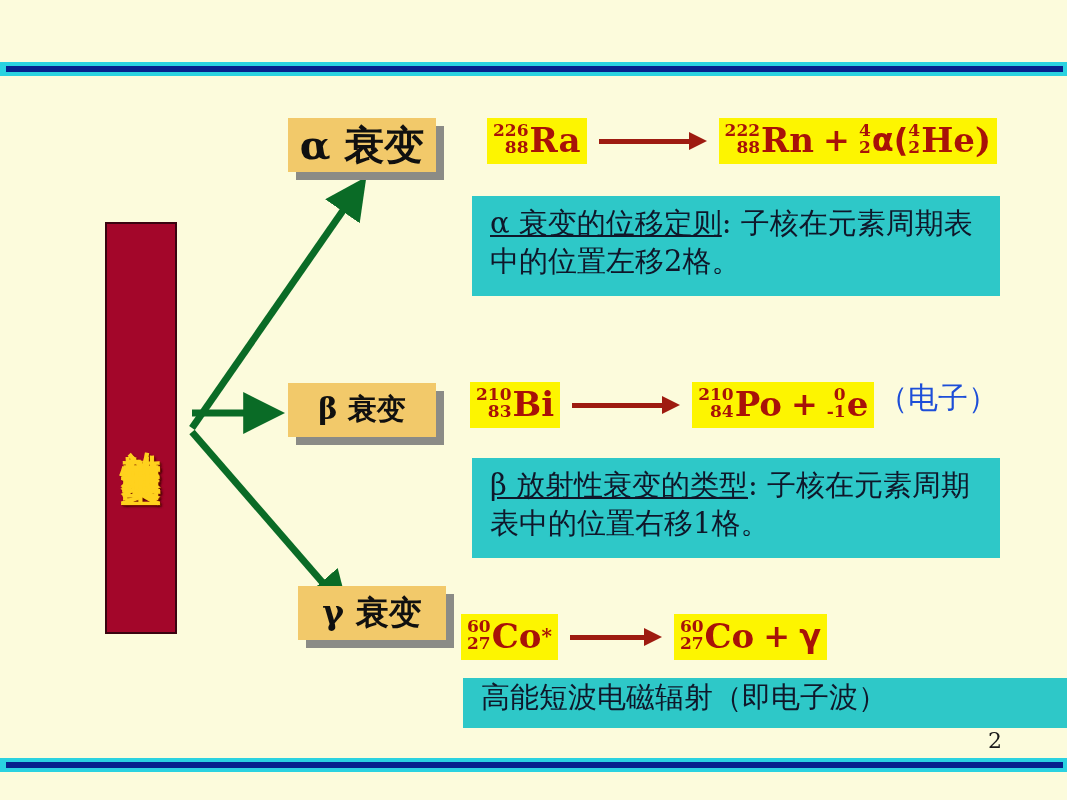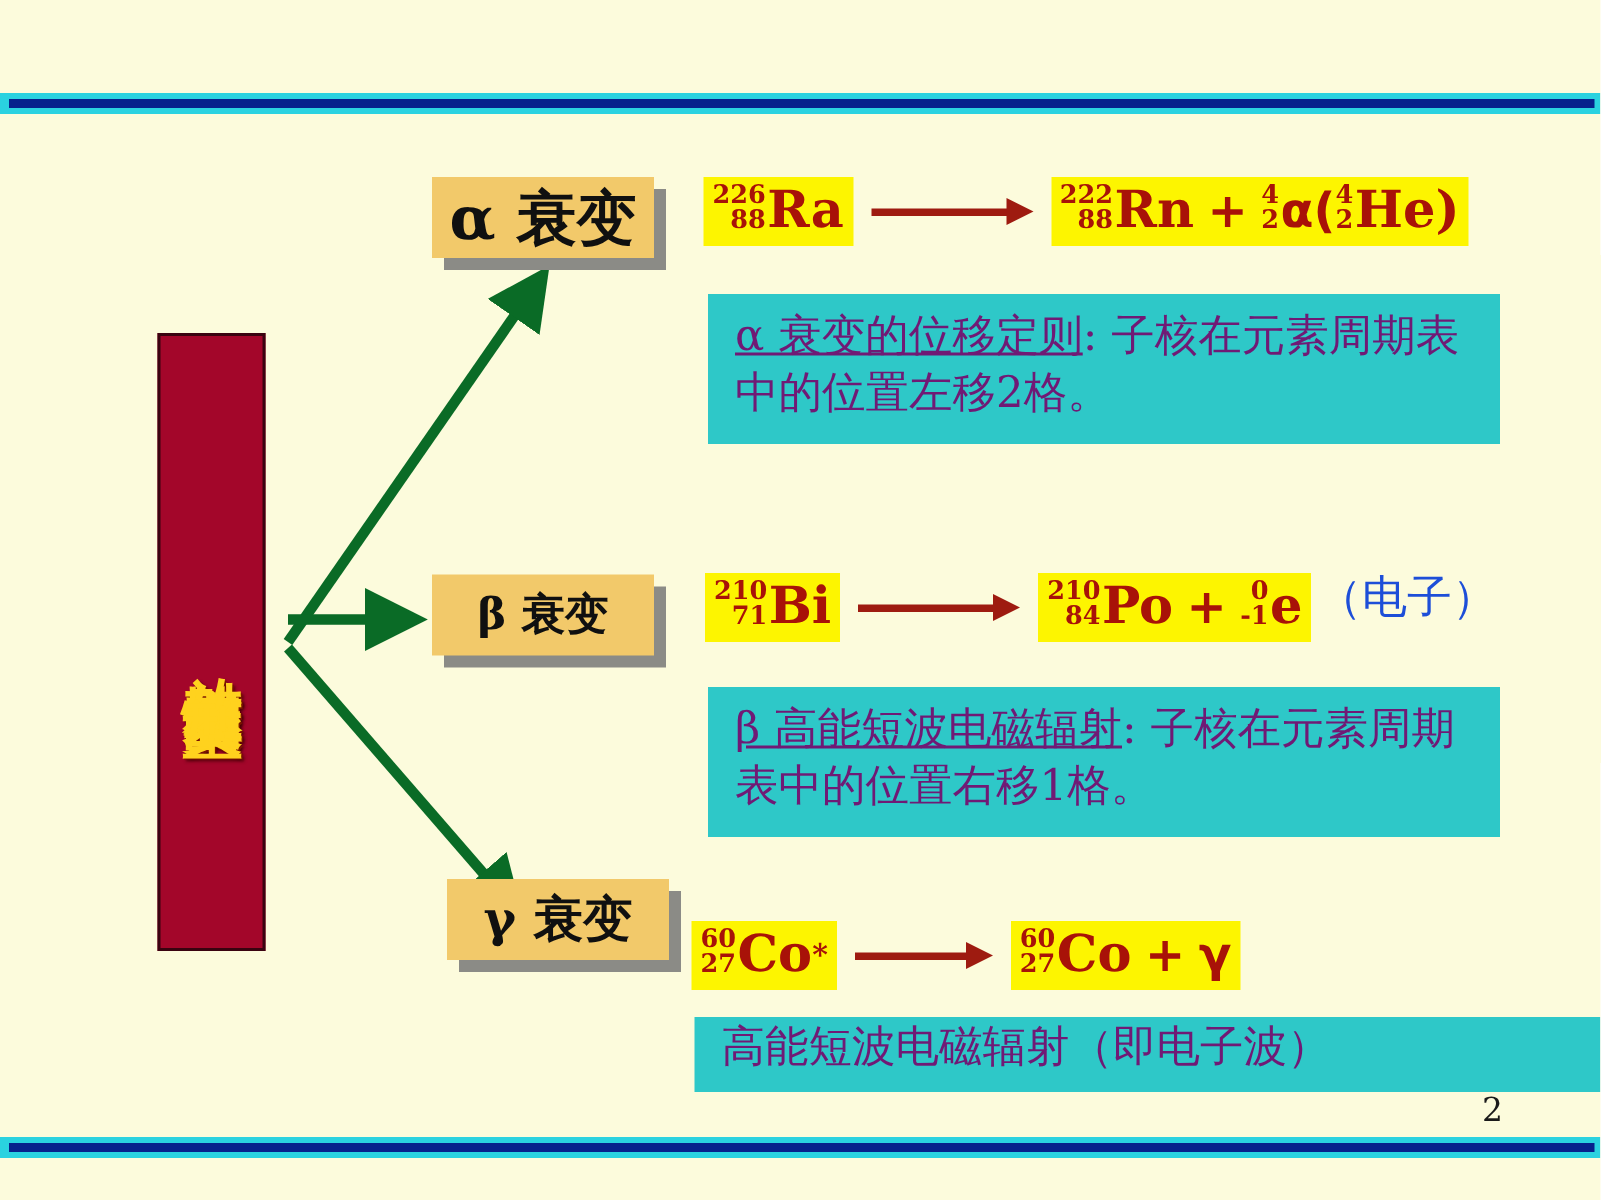--- a/index.html
+++ b/index.html
@@ -143,21 +143,21 @@
     position: absolute;
     right: 0; top: 6px;
     width: 0; height: 0;
     border-top: 9px solid transparent;
     border-bottom: 9px solid transparent;
     border-left: 18px solid #9e1b10;
   }
   .eqarrow.short { width: 92px; }
   .eqarrow.short .shaft { width: 76px; }
 
-  #eq-alpha { left: 452px; top: 118px; padding-left: 17px; }
+  #eq-alpha { left: 470px; top: 118px; padding-left: 17px; }
   #eq-beta  { left: 470px; top: 382px; }
   #eq-gamma { left: 446px; top: 614px; margin-left: 15px; }
 
   
   #note-electron {
     position: absolute;
     left: 878px;
     top: 378px;
     font-family: "DejaVu Serif", "Liberation Serif", serif;
     font-size: 30px;
@@ -165,21 +165,21 @@
     white-space: nowrap;
   }
 
   
   .rule-box {
     position: absolute;
     background: #2ec8c8;
     font-family: "DejaVu Serif", "Liberation Serif", serif;
     font-size: 29px;
     line-height: 1.32;
-    color: #701a75;
+    color: #0f172a;
     padding: 8px 14px 20px 18px;
     box-sizing: border-box;
   }
   .rule-box .lead { text-decoration: underline; }
   #rule-alpha { left: 472px; top: 196px; width: 528px; height: 100px; }
   #rule-beta  { left: 472px; top: 458px; width: 528px; height: 100px; }
   #rule-gamma { left: 463px; top: 678px; width: 604px; height: 50px;
                 display: flex; align-items: center; }
 
   
@@ -264,21 +264,21 @@
 
   <div class="type-box" id="type-beta">
     <span>β 衰变</span>
   </div>
 
   <div class="equation" id="eq-beta">
     <span class="hl">
       <span class="nuc">
         <span class="ab">
           <span class="sup">210</span>
-          <span class="sub">71</span>
+          <span class="sub">83</span>
         </span>
         <span>Bi</span>
       </span>
     </span>
     <span class="eqarrow">
       <span class="shaft"></span>
       <span class="head"></span>
     </span>
     <span class="hl">
       <span class="nuc">
@@ -295,21 +295,21 @@
           <span class="sub">-1</span>
         </span>
         <span>e</span>
       </span>
     </span>
   </div>
 
   <div id="note-electron">（电子）</div>
 
   <div class="rule-box" id="rule-beta">
-    <span class="lead">β 高能短波电磁辐射</span><span>: 子核在元素周期表中的位置右移1格。</span>
+    <span class="lead">β 放射性衰变的类型</span><span>: 子核在元素周期表中的位置右移1格。</span>
   </div>
 
   <div class="type-box" id="type-gamma">
     <span>γ 衰变</span>
   </div>
 
   <div class="equation" id="eq-gamma">
     <span class="hl">
       <span class="nuc">
         <span class="ab">

